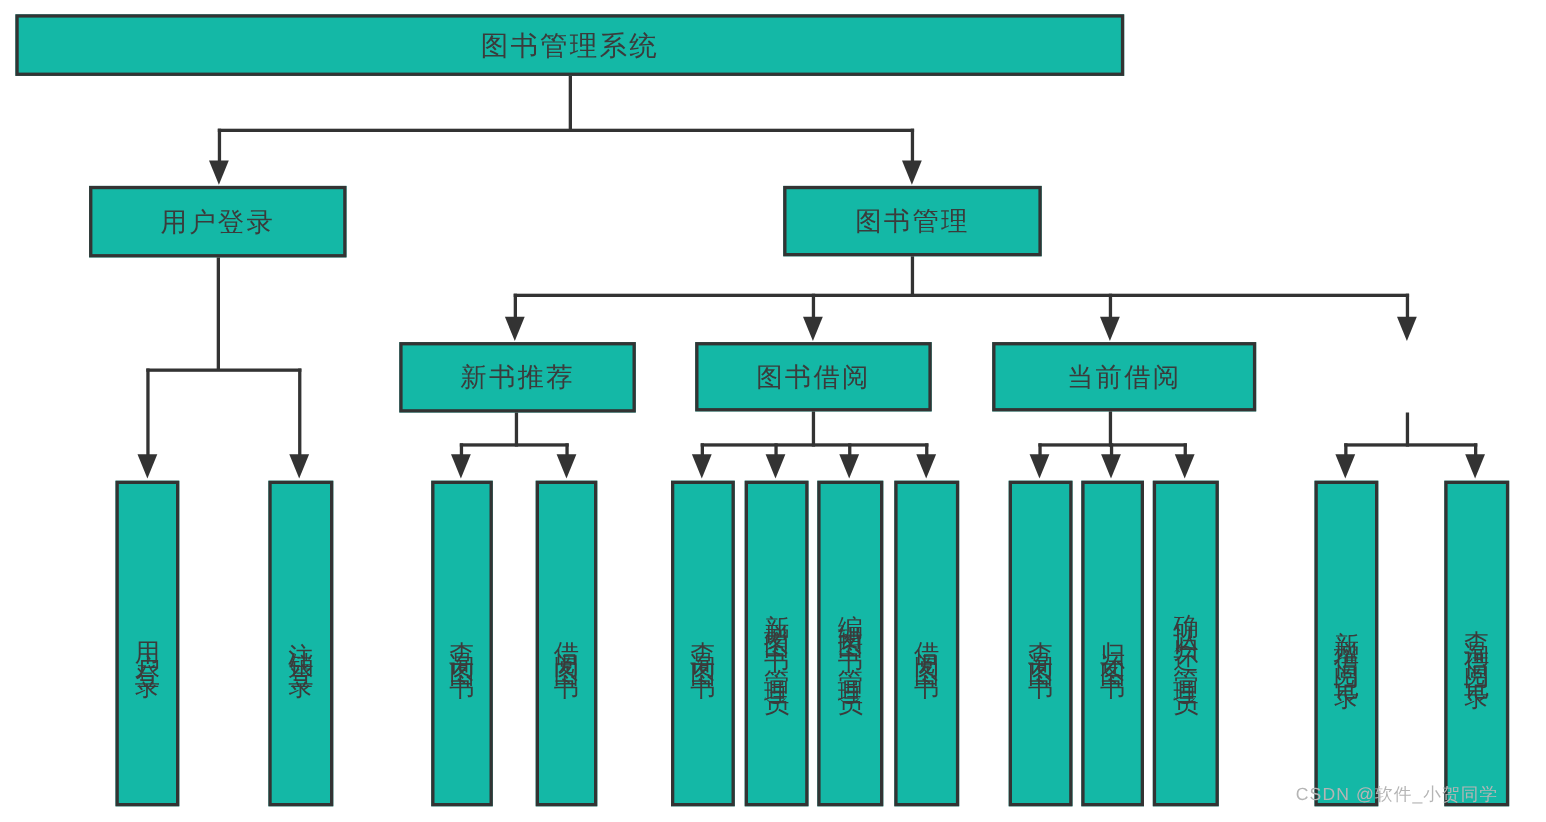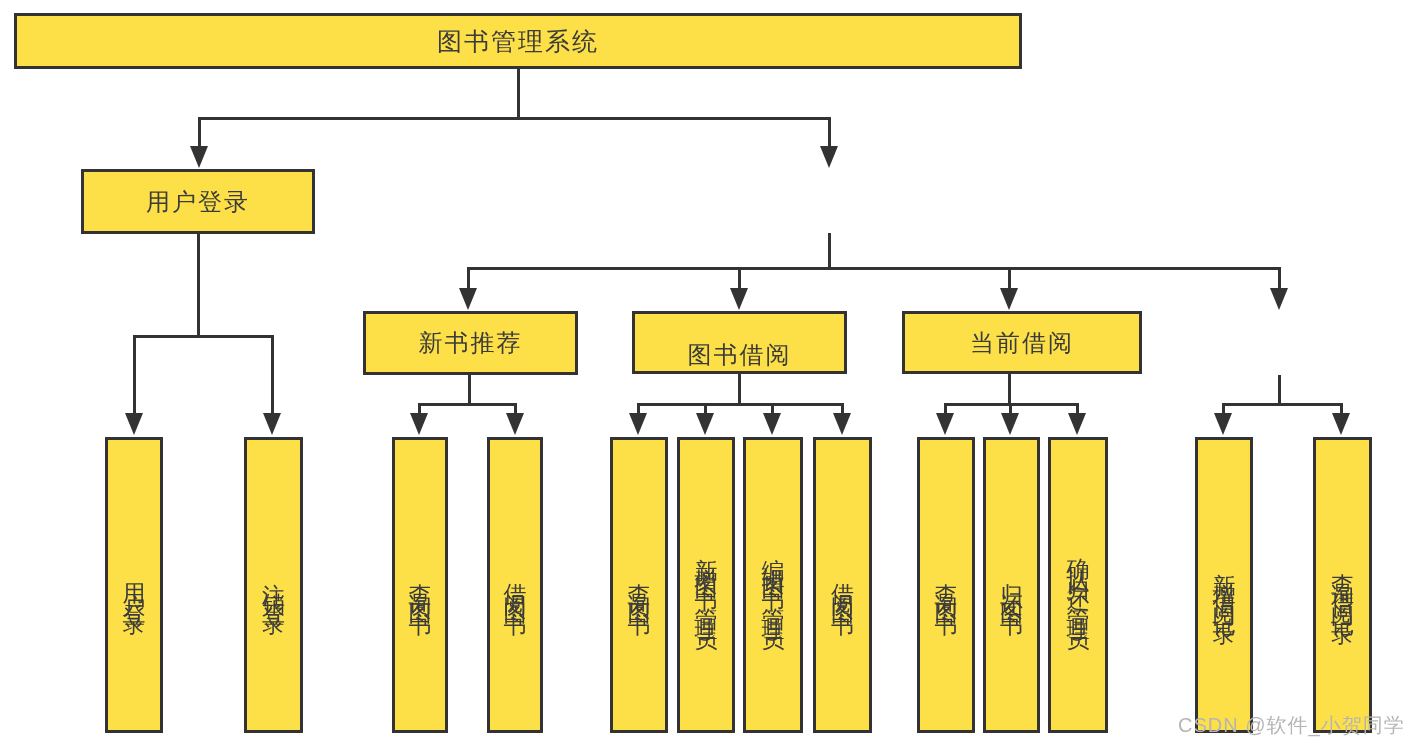--- a/index.html
+++ b/index.html
@@ -2,61 +2,64 @@
 <html><head>
 <meta charset="utf-8">
 <style>
   html,body{margin:0;padding:0;}
   body{
     width:1405px;height:747px;position:relative;background:#ffffff;
     font-family:"Liberation Sans","DejaVu Sans",sans-serif;overflow:hidden;
   }
   .stage{position:absolute;left:0;top:0;width:1405px;height:747px;}
   .box{
-    position:absolute;border:3px solid #333333;background:#fde047;
+    position:absolute;border:3px solid #333333;background:#14b8a6;
     box-sizing:border-box;display:flex;align-items:center;justify-content:center;
     color:#3b3b3b;
   }
   .hbox{font-size:24px;letter-spacing:2px;white-space:nowrap;}
   .root{font-size:25px;}
   .vbox{
     writing-mode:vertical-rl;text-orientation:mixed;
     font-size:23px;letter-spacing:10px;line-height:1;
   }
   .vline{position:absolute;width:3px;background:#333333;}
   .hline{position:absolute;height:3px;background:#333333;}
   .arrow{
     position:absolute;width:0;height:0;
     border-left:9px solid transparent;border-right:9px solid transparent;
     border-top:22px solid #333333;
   }
   .watermark{
-    position:absolute;left:1178px;top:712px;font-size:20px;letter-spacing:1px;
+    position:absolute;left:1178px;top:712px;font-size:16px;letter-spacing:1px;
     color:#b5b5b5;white-space:nowrap;z-index:5;
   }
 </style>
 </head>
 <body>
 
 <div class="stage">
 
   <div class="box hbox root" style="left:14px;top:13px;width:1008px;height:56px;">
     <span>图书管理系统</span>
   </div>
 
   <div class="box hbox" style="left:81px;top:169px;width:234px;height:65px;">
     <span>用户登录</span>
   </div>
 
+  <div class="box hbox" style="left:712px;top:169px;width:235px;height:64px;">
+    <span>图书管理</span>
+  </div>
 
   <div class="box hbox" style="left:363px;top:311px;width:215px;height:64px;">
     <span>新书推荐</span>
   </div>
 
-  <div class="box hbox" style="left:632px;top:311px;width:215px;height:63px;align-items:flex-end;">
+  <div class="box hbox" style="left:632px;top:311px;width:215px;height:63px;">
     <span>图书借阅</span>
   </div>
 
   <div class="box hbox" style="left:902px;top:311px;width:240px;height:63px;">
     <span>当前借阅</span>
   </div>
 
 
   <div class="box vbox" style="left:105px;top:437px;width:58px;height:296px;">
     <span>用户登录</span>

